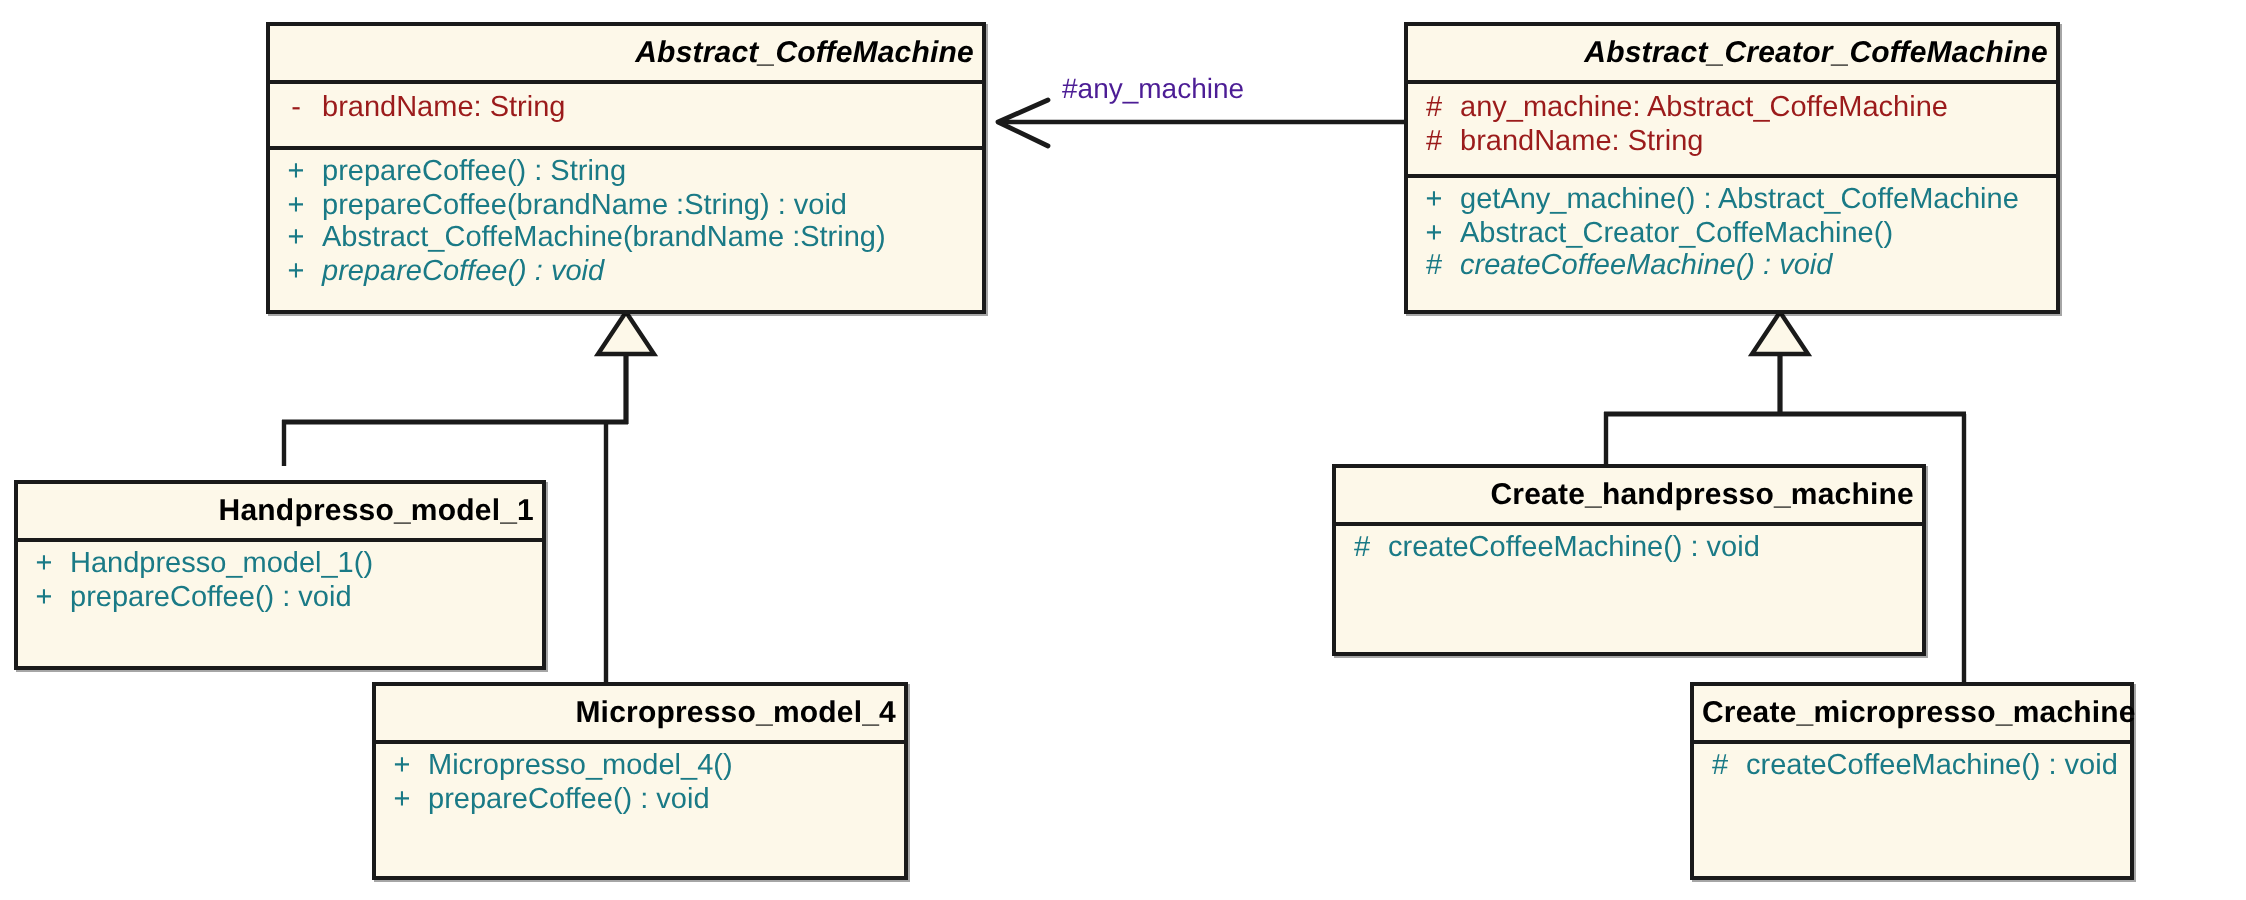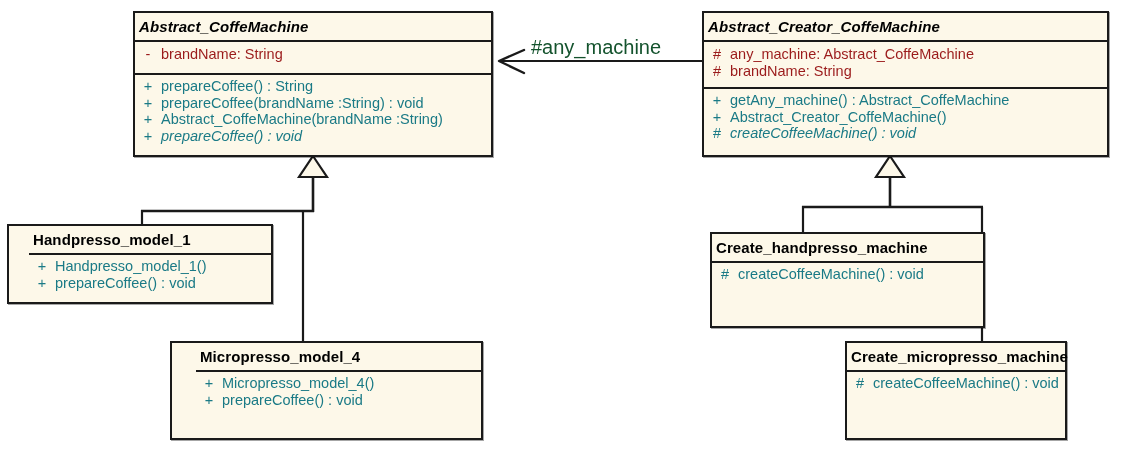--- a/index.html
+++ b/index.html
@@ -14,21 +14,21 @@
 
   
   .uml-class{
     position:absolute;
     background:#FDF8E9;
     border:2px solid #1a1a1a;
     box-sizing:border-box;
     box-shadow:1px 1px 0 rgba(0,0,0,0.35);
   }
   .uml-title{
-    text-align:left;
+    text-align:right;
     font-size:15px;
     font-weight:bold;
     color:#000;
     padding:5px 4px 5px 4px;
     white-space:nowrap;
     letter-spacing:0.1px;
     border-radius:11px;
   }
   .uml-title.abstract{font-style:italic;}
   .compartment{
@@ -51,22 +51,22 @@
     font-size:14.5px;
     line-height:16.5px;
   }
   .mname{flex:1 1 auto;}
   .attr .vis, .attr .mname{color:#9B1B1B;}
   .meth .vis, .meth .mname{color:#1A7A86;}
   .meth.abstract-m .mname{font-style:italic;}
 
   .edge-label{
     position:absolute;
-    font-size:20px;
-    color:#14532d;
+    font-size:14px;
+    color:#4c1d95;
     white-space:nowrap;
   }
   svg.overlay{position:absolute;left:0;top:0;width:1123px;height:450px;pointer-events:none;}
 </style>
 </head>
 <body>
 
 <div id="canvas">
 
   <svg class="overlay" viewBox="0 0 1123 450" xmlns="http://www.w3.org/2000/svg">
@@ -123,21 +123,21 @@
         <span class="vis">+</span>
         <span class="mname">Abstract_CoffeMachine(brandName :String)</span>
       </div>
       <div class="member meth abstract-m">
         <span class="vis">+</span>
         <span class="mname">prepareCoffee() : void</span>
       </div>
     </div>
   </div>
 
-  <div class="uml-class" style="left:702px;top:11px;width:407px;height:146px;">
+  <div class="uml-class" style="left:702px;top:11px;width:328px;height:146px;">
     <div class="uml-title abstract">Abstract_Creator_CoffeMachine</div>
     <div class="compartment attrs" style="height:47px;">
       <div class="member attr">
         <span class="vis">#</span>
         <span class="mname">any_machine:  Abstract_CoffeMachine</span>
       </div>
       <div class="member attr">
         <span class="vis">#</span>
         <span class="mname">brandName:  String</span>
       </div>
@@ -151,49 +151,49 @@
         <span class="vis">+</span>
         <span class="mname">Abstract_Creator_CoffeMachine()</span>
       </div>
       <div class="member meth abstract-m">
         <span class="vis">#</span>
         <span class="mname">createCoffeeMachine() : void</span>
       </div>
     </div>
   </div>
 
-  <div class="uml-class" style="left:7px;top:224px;width:266px;height:80px;padding-left:20px;">
+  <div class="uml-class" style="left:7px;top:240px;width:266px;height:95px;">
     <div class="uml-title">Handpresso_model_1</div>
     <div class="compartment">
       <div class="member meth">
         <span class="vis">+</span>
         <span class="mname">Handpresso_model_1()</span>
       </div>
       <div class="member meth">
         <span class="vis">+</span>
         <span class="mname">prepareCoffee() : void</span>
       </div>
     </div>
   </div>
 
-  <div class="uml-class" style="left:170px;top:341px;width:313px;height:99px;padding-left:24px;">
+  <div class="uml-class" style="left:186px;top:341px;width:268px;height:99px;">
     <div class="uml-title">Micropresso_model_4</div>
     <div class="compartment">
       <div class="member meth">
         <span class="vis">+</span>
         <span class="mname">Micropresso_model_4()</span>
       </div>
       <div class="member meth">
         <span class="vis">+</span>
         <span class="mname">prepareCoffee() : void</span>
       </div>
     </div>
   </div>
 
-  <div class="uml-class" style="left:666px;top:232px;width:275px;height:96px;margin-left:44px;">
+  <div class="uml-class" style="left:666px;top:232px;width:297px;height:96px;">
     <div class="uml-title">Create_handpresso_machine</div>
     <div class="compartment">
       <div class="member meth">
         <span class="vis">#</span>
         <span class="mname">createCoffeeMachine() : void</span>
       </div>
     </div>
   </div>
 
   <div class="uml-class" style="left:845px;top:341px;width:222px;height:99px;">

